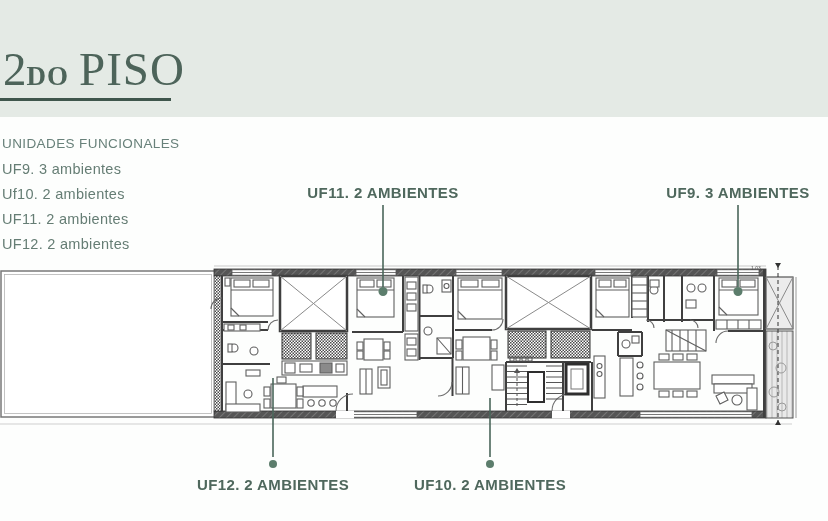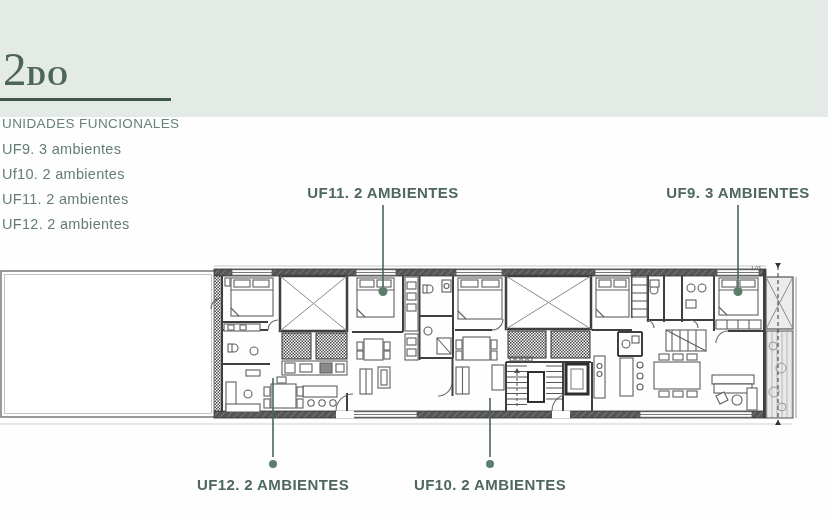--- a/index.html
+++ b/index.html
@@ -10,37 +10,38 @@
   }
   .band{position:absolute;left:0;top:0;width:828px;height:117px;background:#e4eae5;}
   .title{
     position:absolute;left:3px;top:46px;display:flex;align-items:baseline;
     color:#4d645a;font-family:"Liberation Serif", serif;font-weight:400;
   }
   .t-big{font-size:47px;line-height:1;letter-spacing:0px;}
   .t-small{font-size:27px;line-height:1;letter-spacing:1px;font-weight:bold;}
   .t-word{font-size:47px;line-height:1;margin-left:10px;letter-spacing:1px;}
   .title-underline{position:absolute;left:0;top:98px;width:171px;height:3px;background:#3f564c;}
-  .units{position:absolute;left:2px;top:116px;color:#68817a;}
+  .units{position:absolute;left:2px;top:136px;color:#68817a;}
   .units-heading{font-size:13.5px;letter-spacing:0.4px;margin:0 0 10px 0;}
   .units-item{font-size:14.5px;letter-spacing:0.3px;margin:0 0 9px 0;color:#657d74;}
   .callout{
     position:absolute;width:220px;text-align:center;
     font-size:15px;font-weight:bold;letter-spacing:0.4px;color:#4f685d;
   }
   svg{position:absolute;left:0;top:0;}
 </style>
 </head>
 <body>
 
 <div class="band"></div>
 
 <div class="title">
   <span class="t-big">2</span>
   <span class="t-small">DO</span>
+  <span class="t-word">PISO</span>
 </div>
 <div class="title-underline"></div>
 
 <div class="units">
   <p class="units-heading">UNIDADES FUNCIONALES</p>
   <p class="units-item">UF9. 3 ambientes</p>
   <p class="units-item">Uf10. 2 ambientes</p>
   <p class="units-item">UF11. 2 ambientes</p>
   <p class="units-item">UF12. 2 ambientes</p>
 </div>

